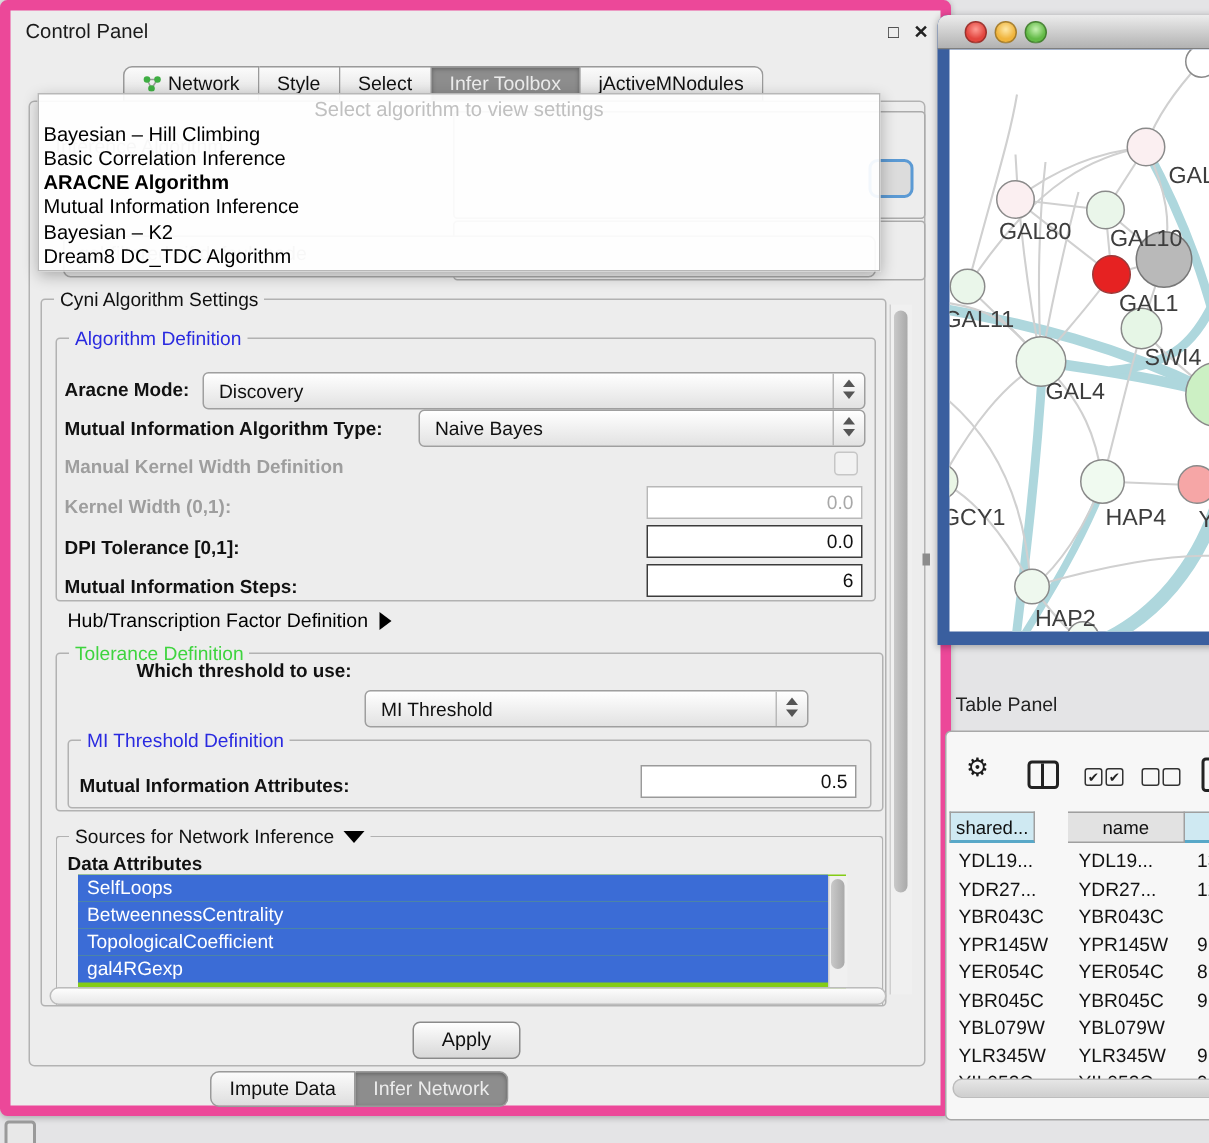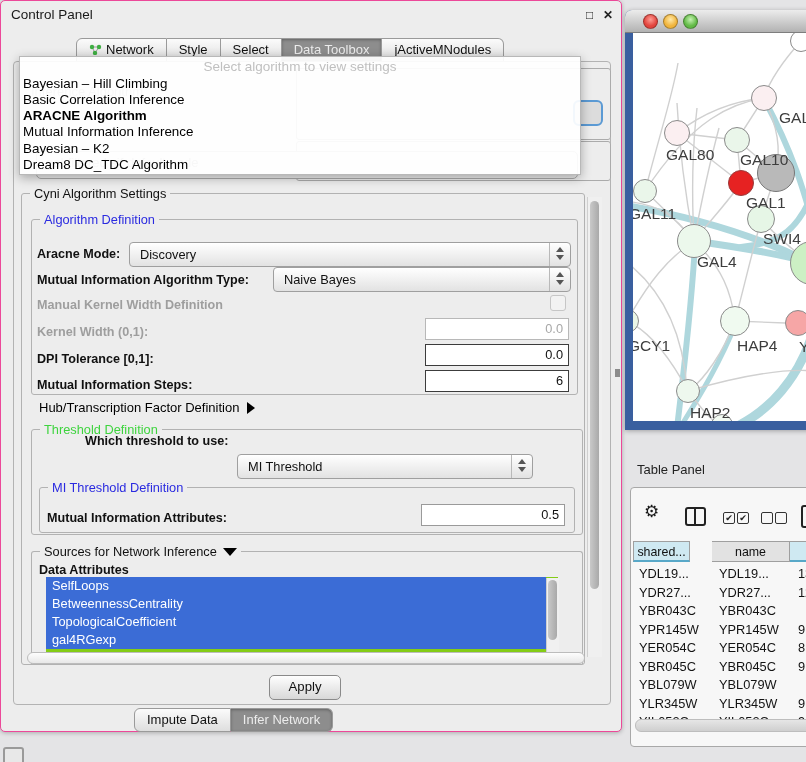--- a/index.html
+++ b/index.html
@@ -2,21 +2,21 @@
 <html><head>
 <meta charset="utf-8">
 <style>
   html,body{margin:0;padding:0;}
   body{width:806px;height:762px;position:relative;overflow:hidden;background:#e4e4e6;
        font-family:"Liberation Sans",sans-serif;-webkit-font-smoothing:antialiased;}
   .abs{position:absolute;}
 
   
   .cp-window{position:absolute;left:0;top:5;width:620px;height:730px;background:#ededed;
-             border:1px solid #ec4899;border-radius:5px;box-shadow:0 1px 4px rgba(0,0,0,.25);}
+             border:7px solid #ec4899;border-radius:5px;box-shadow:0 1px 4px rgba(0,0,0,.25);}
   .cp-titlebar{position:absolute;left:0;top:0;right:0;height:26px;}
   .cp-title{position:absolute;left:10px;top:6px;font-size:13.5px;color:#1a1a1a;}
   .cp-btn{position:absolute;top:7px;font-size:12px;font-weight:bold;color:#222;cursor:default;}
   .cp-min{left:585px;} .cp-close{left:602px;}
 
   
   .tab-row{position:absolute;display:flex;height:22px;}
   .tab{height:22px;line-height:22px;padding:0 12px;font-size:13px;color:#111;
        background:linear-gradient(#fbfbfb,#dedede);border:1px solid #9a9a9a;border-left:none;
        white-space:nowrap;}
@@ -136,21 +136,21 @@
             <line x1="3" y1="3" x2="6" y2="9" stroke="#9a9a9a"></line>
             <line x1="10" y1="3" x2="6" y2="9" stroke="#9a9a9a"></line>
             <circle cx="3" cy="3" r="2.2" fill="#3fae43"></circle>
             <circle cx="10" cy="3" r="2.2" fill="#3fae43"></circle>
             <circle cx="6" cy="9" r="2.2" fill="#3fae43"></circle>
           </svg>
       </span><span>Network</span>
     </div>
     <div class="tab"><span>Style</span></div>
     <div class="tab"><span>Select</span></div>
-    <div class="tab sel"><span>Data Toolbox</span></div>
+    <div class="tab sel"><span>Infer Toolbox</span></div>
     <div class="tab"><span>jActiveMNodules</span></div>
   </div>
 
   <div class="cp-content"></div>
 
   <div class="frag-box" style="left:295px;top:67px;width:313px;height:70px;"></div>
   <div class="frag-box" style="left:295px;top:140px;width:313px;height:38px;"></div>
   <div class="frag-combo" style="left:572px;top:99px;width:26px;height:22px;"></div>
   <div class="frag-box" style="left:35px;top:150px;width:540px;height:26px;border-radius:5px;"></div>
   <span class="ghost" style="left:30px;top:83px;">Inference Algorithm</span>
@@ -190,21 +190,21 @@
   <span class="flabel" style="left:36px;top:351px;">DPI Tolerance [0,1]:</span>
   <div class="tfield strong" style="left:424px;top:343px;width:132px;">0.0</div>
   <span class="flabel" style="left:36px;top:377px;">Mutual Information Steps:</span>
   <div class="tfield strong" style="left:424px;top:369px;width:132px;">6</div>
 
   <div class="abs" style="left:38px;top:399px;font-size:13px;color:#000;">
     <span>Hub/Transcription Factor Definition</span><span class="arrow-r"></span>
   </div>
 
   <div class="group" style="left:30px;top:428px;width:550px;height:104px;">
-    <span class="glabel green">Threshold Definition</span>
+    <span class="glabel green">Tolerance Definition</span>
   </div>
   <span class="flabel" style="left:84px;top:433px;">Which threshold to use:</span>
   <div class="combo" style="left:236px;top:453px;width:294px;">
     <span class="val">MI Threshold</span>
     <span class="stepper">
         <i class="tri up"></i>
         <i class="tri dn"></i>
       </span>
   </div>
   <div class="group" style="left:38px;top:486px;width:534px;height:44px;">

